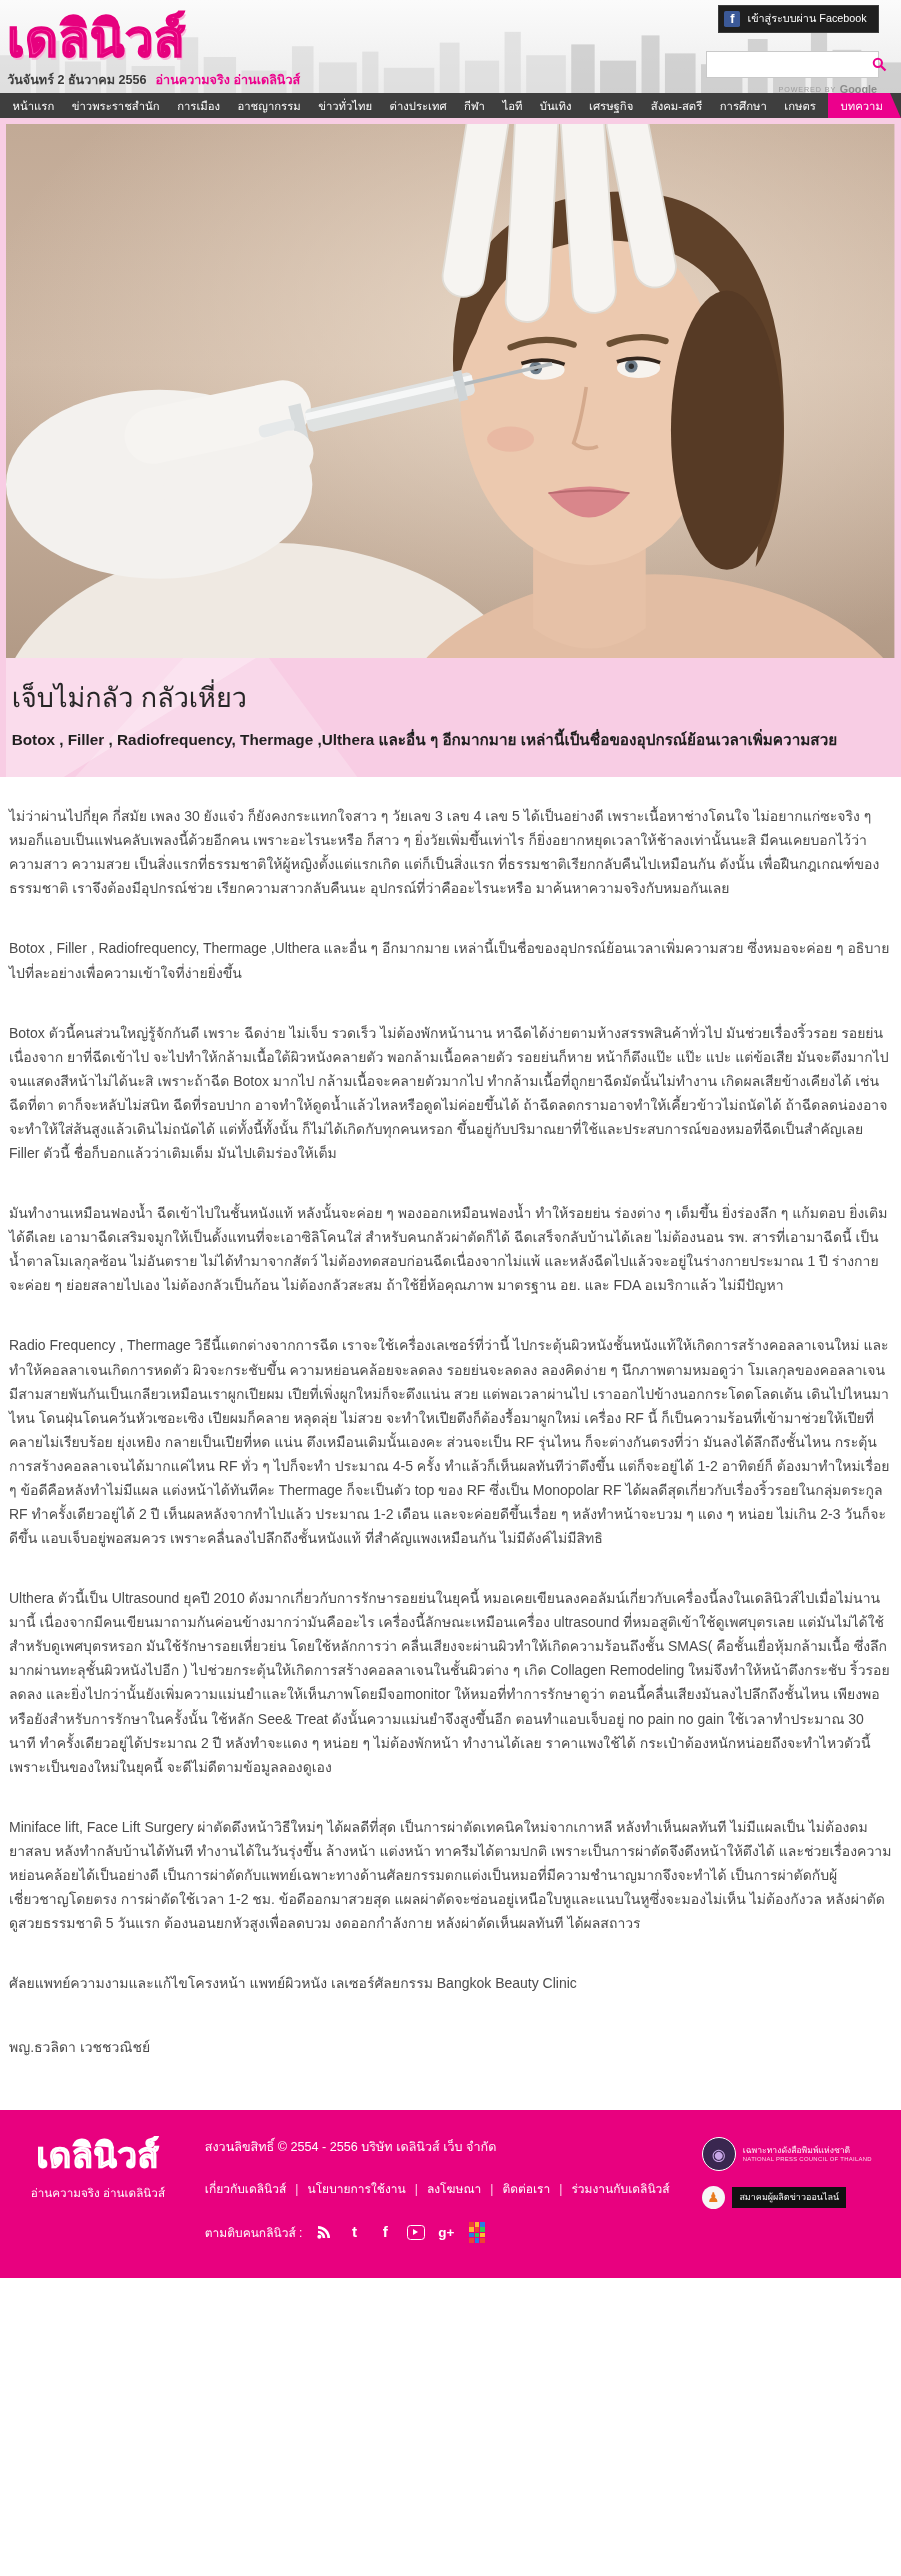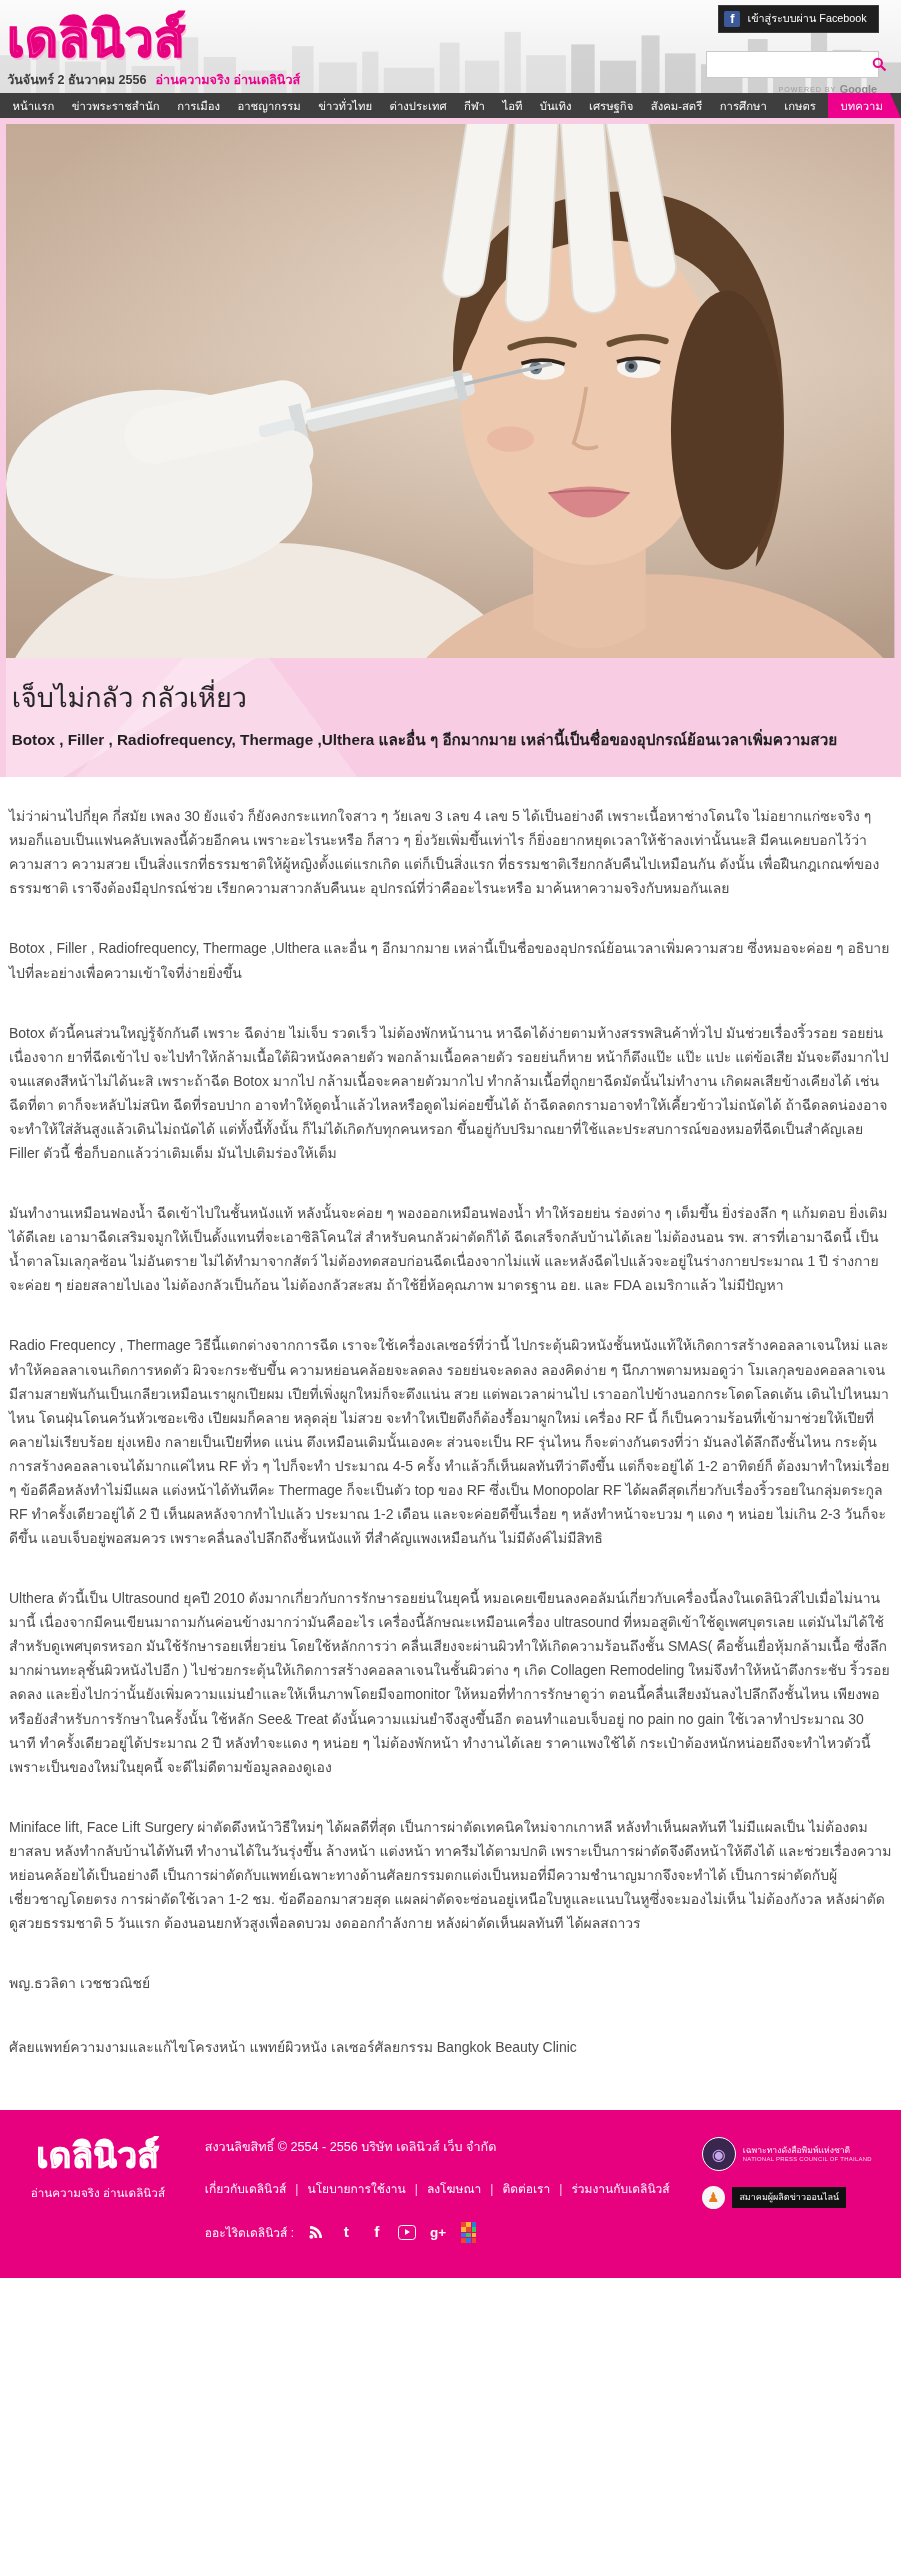--- a/index.html
+++ b/index.html
@@ -211,41 +211,41 @@
   </div>
 
   <div class="article-body">
     <p>ไม่ว่าผ่านไปกี่ยุค กี่สมัย เพลง 30 ยังแจ๋ว ก็ยังคงกระแทกใจสาว ๆ วัยเลข 3 เลข 4 เลข 5 ได้เป็นอย่างดี เพราะเนื้อหาช่างโดนใจ ไม่อยากแก่ซะจริง ๆ หมอก็แอบเป็นแฟนคลับเพลงนี้ด้วยอีกคน เพราะอะไรนะหรือ ก็สาว ๆ ยิ่งวัยเพิ่มขึ้นเท่าไร ก็ยิ่งอยากหยุดเวลาให้ช้าลงเท่านั้นนะสิ มีคนเคยบอกไว้ว่า ความสาว ความสวย เป็นสิ่งแรกที่ธรรมชาติให้ผู้หญิงตั้งแต่แรกเกิด แต่ก็เป็นสิ่งแรก ที่ธรรมชาติเรียกกลับคืนไปเหมือนกัน ดังนั้น เพื่อฝืนกฎเกณฑ์ของธรรมชาติ เราจึงต้องมีอุปกรณ์ช่วย เรียกความสาวกลับคืนนะ อุปกรณ์ที่ว่าคืออะไรนะหรือ มาค้นหาความจริงกับหมอกันเลย</p>
     <p>Botox , Filler , Radiofrequency, Thermage ,Ulthera และอื่น ๆ อีกมากมาย เหล่านี้เป็นชื่อของอุปกรณ์ย้อนเวลาเพิ่มความสวย ซึ่งหมอจะค่อย ๆ อธิบายไปที่ละอย่างเพื่อความเข้าใจที่ง่ายยิ่งขึ้น</p>
     <p>Botox ตัวนี้คนส่วนใหญ่รู้จักกันดี เพราะ ฉีดง่าย ไม่เจ็บ รวดเร็ว ไม่ต้องพักหน้านาน หาฉีดได้ง่ายตามห้างสรรพสินค้าทั่วไป มันช่วยเรื่องริ้วรอย รอยย่น เนื่องจาก ยาที่ฉีดเข้าไป จะไปทำให้กล้ามเนื้อใต้ผิวหนังคลายตัว พอกล้ามเนื้อคลายตัว รอยย่นก็หาย หน้าก็ตึงแป๊ะ แป๊ะ แปะ แต่ข้อเสีย มันจะตึงมากไปจนแสดงสีหน้าไม่ได้นะสิ เพราะถ้าฉีด Botox มากไป กล้ามเนื้อจะคลายตัวมากไป ทำกล้ามเนื้อที่ถูกยาฉีดมัดนั้นไม่ทำงาน เกิดผลเสียข้างเคียงได้ เช่นฉีดที่ตา ตาก็จะหลับไม่สนิท ฉีดที่รอบปาก อาจทำให้ดูดน้ำแล้วไหลหรือดูดไม่ค่อยขึ้นได้ ถ้าฉีดลดกรามอาจทำให้เคี้ยวข้าวไม่ถนัดได้ ถ้าฉีดลดน่องอาจจะทำให้ใส่ส้นสูงแล้วเดินไม่ถนัดได้ แต่ทั้งนี้ทั้งนั้น ก็ไม่ได้เกิดกับทุกคนหรอก ขึ้นอยู่กับปริมาณยาที่ใช้และประสบการณ์ของหมอที่ฉีดเป็นสำคัญเลย Filler ตัวนี้ ชื่อก็บอกแล้วว่าเติมเต็ม มันไปเติมร่องให้เต็ม</p>
     <p>มันทำงานเหมือนฟองน้ำ ฉีดเข้าไปในชั้นหนังแท้ หลังนั้นจะค่อย ๆ พองออกเหมือนฟองน้ำ ทำให้รอยย่น ร่องต่าง ๆ เต็มขึ้น ยิ่งร่องลึก ๆ แก้มตอบ ยิ่งเติมได้ดีเลย เอามาฉีดเสริมจมูกให้เป็นดั้งแทนที่จะเอาซิลิโคนใส่ สำหรับคนกลัวผ่าตัดก็ได้ ฉีดเสร็จกลับบ้านได้เลย ไม่ต้องนอน รพ. สารที่เอามาฉีดนี้ เป็นน้ำตาลโมเลกุลซ้อน ไม่อันตราย ไม่ได้ทำมาจากสัตว์ ไม่ต้องทดสอบก่อนฉีดเนื่องจากไม่แพ้ และหลังฉีดไปแล้วจะอยู่ในร่างกายประมาณ 1 ปี ร่างกายจะค่อย ๆ ย่อยสลายไปเอง ไม่ต้องกลัวเป็นก้อน ไม่ต้องกลัวสะสม ถ้าใช้ยี่ห้อคุณภาพ มาตรฐาน อย. และ FDA อเมริกาแล้ว ไม่มีปัญหา</p>
     <p>Radio Frequency , Thermage วิธีนี้แตกต่างจากการฉีด เราจะใช้เครื่องเลเซอร์ที่ว่านี้ ไปกระตุ้นผิวหนังชั้นหนังแท้ให้เกิดการสร้างคอลลาเจนใหม่ และทำให้คอลลาเจนเกิดการหดตัว ผิวจะกระชับขึ้น ความหย่อนคล้อยจะลดลง รอยย่นจะลดลง ลองคิดง่าย ๆ นึกภาพตามหมอดูว่า โมเลกุลของคอลลาเจนมีสามสายพันกันเป็นเกลียวเหมือนเราผูกเปียผม เปียที่เพิ่งผูกใหม่ก็จะตึงแน่น สวย แต่พอเวลาผ่านไป เราออกไปข้างนอกกระโดดโลดเต้น เดินไปไหนมาไหน โดนฝุ่นโดนควันหัวเซอะเซิง เปียผมก็คลาย หลุดลุ่ย ไม่สวย จะทำใหเปียตึงก็ต้องรื้อมาผูกใหม่ เครื่อง RF นี้ ก็เป็นความร้อนที่เข้ามาช่วยให้เปียที่คลายไม่เรียบร้อย ยุ่งเหยิง กลายเป็นเปียที่หด แน่น ตึงเหมือนเดิมนั้นเองคะ ส่วนจะเป็น RF รุ่นไหน ก็จะต่างกันตรงที่ว่า มันลงได้ลึกถึงชั้นไหน กระตุ้นการสร้างคอลลาเจนได้มากแค่ไหน RF ทั่ว ๆ ไปก็จะทำ ประมาณ 4-5 ครั้ง ทำแล้วก็เห็นผลทันทีว่าตึงขึ้น แต่ก็จะอยู่ได้ 1-2 อาทิตย์ก็ ต้องมาทำใหม่เรื่อย ๆ ข้อดีคือหลังทำไม่มีแผล แต่งหน้าได้ทันทีคะ Thermage ก็จะเป็นตัว top ของ RF ซึ่งเป็น Monopolar RF ได้ผลดีสุดเกี่ยวกับเรื่องริ้วรอยในกลุ่มตระกูล RF ทำครั้งเดียวอยู่ได้ 2 ปี เห็นผลหลังจากทำไปแล้ว ประมาณ 1-2 เดือน และจะค่อยดีขึ้นเรื่อย ๆ หลังทำหน้าจะบวม ๆ แดง ๆ หน่อย ไม่เกิน 2-3 วันก็จะดีขึ้น แอบเจ็บอยู่พอสมควร เพราะคลื่นลงไปลึกถึงชั้นหนังแท้ ที่สำคัญแพงเหมือนกัน ไม่มีตังค์ไม่มีสิทธิ</p>
     <p>Ulthera ตัวนี้เป็น Ultrasound ยุคปี 2010 ดังมากเกี่ยวกับการรักษารอยย่นในยุคนี้ หมอเคยเขียนลงคอลัมน์เกี่ยวกับเครื่องนี้ลงในเดลินิวส์ไปเมื่อไม่นานมานี้ เนื่องจากมีคนเขียนมาถามกันค่อนข้างมากว่ามันคืออะไร เครื่องนี้ลักษณะเหมือนเครื่อง ultrasound ที่หมอสูติเข้าใช้ดูเพศบุตรเลย แต่มันไม่ได้ใช้สำหรับดูเพศบุตรหรอก มันใช้รักษารอยเหี่ยวย่น โดยใช้หลักการว่า คลื่นเสียงจะผ่านผิวทำให้เกิดความร้อนถึงชั้น SMAS( คือชั้นเยื่อหุ้มกล้ามเนื้อ ซึ่งลึกมากผ่านทะลุชั้นผิวหนังไปอีก ) ไปช่วยกระตุ้นให้เกิดการสร้างคอลลาเจนในชั้นผิวต่าง ๆ เกิด Collagen Remodeling ใหม่จึงทำให้หน้าตึงกระชับ ริ้วรอยลดลง และยิ่งไปกว่านั้นยังเพิ่มความแม่นยำและให้เห็นภาพโดยมีจอmonitor ให้หมอที่ทำการรักษาดูว่า ตอนนี้คลื่นเสียงมันลงไปลึกถึงชั้นไหน เพียงพอหรือยังสำหรับการรักษาในครั้งนั้น ใช้หลัก See&amp; Treat ดังนั้นความแม่นยำจึงสูงขึ้นอีก ตอนทำแอบเจ็บอยู่ no pain no gain ใช้เวลาทำประมาณ 30 นาที ทำครั้งเดียวอยู่ได้ประมาณ 2 ปี หลังทำจะแดง ๆ หน่อย ๆ ไม่ต้องพักหน้า ทำงานได้เลย ราคาแพงใช้ได้ กระเป๋าต้องหนักหน่อยถึงจะทำไหวตัวนี้ เพราะเป็นของใหม่ในยุคนี้ จะดีไม่ดีตามข้อมูลลองดูเอง</p>
     <p>Miniface lift, Face Lift Surgery ผ่าตัดดึงหน้าวิธีใหม่ๆ ได้ผลดีที่สุด เป็นการผ่าตัดเทคนิคใหม่จากเกาหลี หลังทำเห็นผลทันที ไม่มีแผลเป็น ไม่ต้องดมยาสลบ หลังทำกลับบ้านได้ทันที ทำงานได้ในวันรุ่งขึ้น ล้างหน้า แต่งหน้า ทาครีมได้ตามปกติ เพราะเป็นการผ่าตัดจึงดึงหน้าให้ตึงได้ และช่วยเรื่องความหย่อนคล้อยได้เป็นอย่างดี เป็นการผ่าตัดกับแพทย์เฉพาะทางด้านศัลยกรรมตกแต่งเป็นหมอที่มีความชำนาญมากจึงจะทำได้ เป็นการผ่าตัดกับผู้เชี่ยวชาญโดยตรง การผ่าตัดใช้เวลา 1-2 ชม. ข้อดีออกมาสวยสุด แผลผ่าตัดจะซ่อนอยู่เหนือใบหูและแนบในหูซึ่งจะมองไม่เห็น ไม่ต้องกังวล หลังผ่าตัดดูสวยธรรมชาติ 5 วันแรก ต้องนอนยกหัวสูงเพื่อลดบวม งดออกกำลังกาย หลังผ่าตัดเห็นผลทันที ได้ผลสถาวร</p>
+    <p class="sig">ศัลยแพทย์ความงามและแก้ไขโครงหน้า แพทย์ผิวหนัง เลเซอร์ศัลยกรรม Bangkok Beauty Clinic</p>
     <p class="sig">พญ.ธวลิดา เวชชวณิชย์</p>
-    <p class="sig">ศัลยแพทย์ความงามและแก้ไขโครงหน้า แพทย์ผิวหนัง เลเซอร์ศัลยกรรม Bangkok Beauty Clinic</p>
   </div>
 </main>
 
 <footer class="site-footer">
   <div class="f-logo-col">
     <div class="f-logo">เดลินิวส์</div>
     <div class="f-tagline">อ่านความจริง อ่านเดลินิวส์</div>
   </div>
   <div class="f-mid">
     <div class="f-copy">สงวนลิขสิทธิ์ © 2554 - 2556 บริษัท เดลินิวส์ เว็บ จำกัด</div>
     <div class="f-links">
       <a class="f-link">เกี่ยวกับเดลินิวส์</a>
       <a class="f-link">นโยบายการใช้งาน</a>
       <a class="f-link">ลงโฆษณา</a>
       <a class="f-link">ติดต่อเรา</a>
       <a class="f-link">ร่วมงานกับเดลินิวส์</a>
     </div>
     <div class="f-social">
-      <span>ออะไริดเดลินิวส์ :</span>
+      <span>ตามติบคนกลินิวส์ :</span>
       <span class="s-icon">
         <svg width="16" height="16" viewBox="0 0 24 24" fill="#fff">
           <circle cx="5" cy="19" r="3"></circle>
           <path d="M3 10a11 11 0 0 1 11 11h-4a7 7 0 0 0-7-7z"></path>
           <path d="M3 3a18 18 0 0 1 18 18h-4A14 14 0 0 0 3 7z"></path>
         </svg>
       </span>
       <span class="s-icon" style="font-size:15.3px;">t</span>
       <span class="s-icon" style="font-size:15.3px;">f</span>
       <span class="s-icon">

